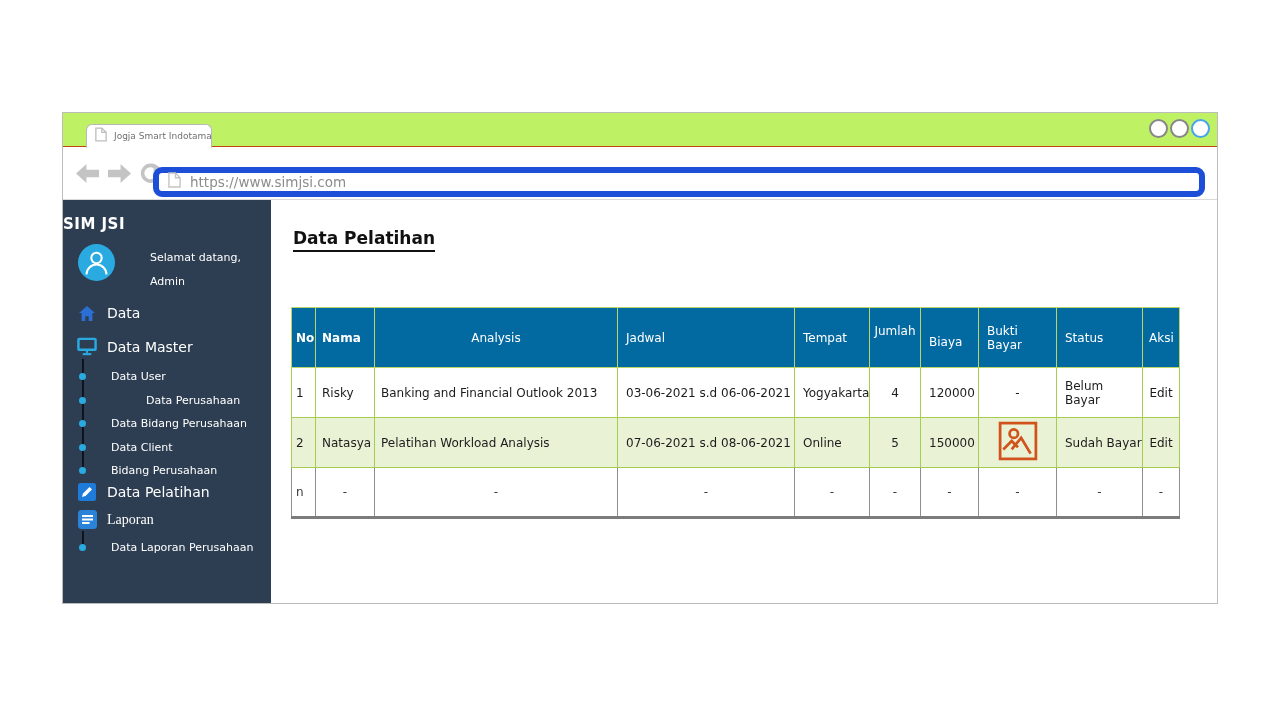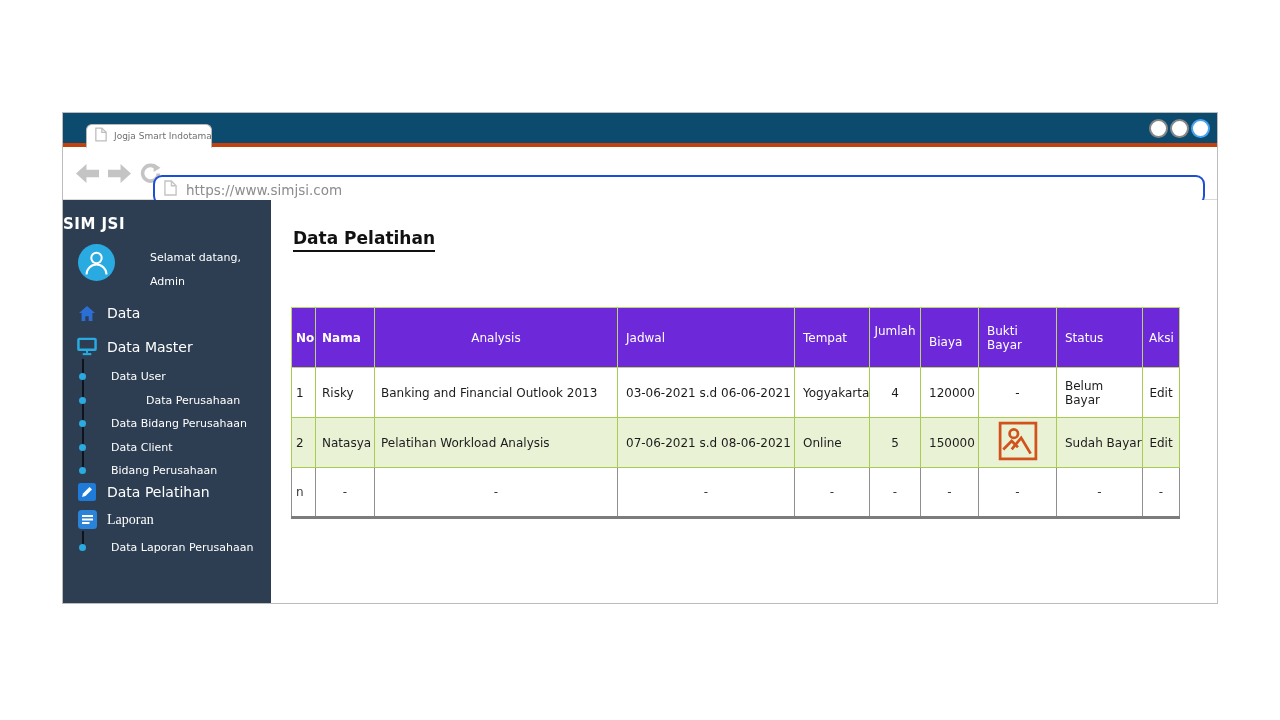--- a/index.html
+++ b/index.html
@@ -1,31 +1,31 @@
 <!DOCTYPE html>
 <html><head>
 <meta charset="utf-8">
 <style>
   * { margin:0; padding:0; box-sizing:border-box; }
   html,body { width:1280px; height:720px; background:#ffffff; font-family:"DejaVu Sans","Liberation Sans",sans-serif; overflow:hidden; }
 
   .window { position:absolute; left:62px; top:112px; width:1156px; height:492px; background:#fff; border:1px solid #bcbcbc; display:flex; flex-direction:column; }
 
   
-  .tabbar { position:relative; height:34px; border-bottom:4px solid #c2410c; background:#0c4a6e; flex:0 0 auto; }
+  .tabbar { position:relative; height:34px; border-bottom:1px solid #c2410c; background:#bef264; flex:0 0 auto; }
   .tab { position:absolute; left:23px; top:11px; width:126px; height:24px; background:#fff; border:1px solid #b8b8b8; border-bottom:1px solid #fff; border-radius:6px 6px 0 0; display:flex; align-items:center; gap:7px; padding:0 8px; z-index:3; }
   .tab-label { font-size:9px; color:#6f6f6f; white-space:nowrap; }
   .win-controls { position:absolute; right:7px; top:6px; display:flex; gap:2px; }
   .wc { width:19px; height:19px; border-radius:50%; border:2px solid #878787; background:#fff; }
   .wc.blue { border-color:#47a3ee; }
 
   
   .navbar { position:relative; height:53px; border-bottom:1px solid #dadada; background:#fff; flex:0 0 auto; }
   .nav-ico { position:absolute; top:17px; cursor:pointer; }
-  .urlbar { position:absolute; left:90px; right:12px; top:28px; height:30px; border:2px solid #1d4ed8; border-radius:9px; display:flex; align-items:center; gap:9px; padding:0 9px; background:#fff; }
+  .urlbar { position:absolute; left:90px; right:12px; top:20px; height:30px; border:6px solid #1d4ed8; border-radius:9px; display:flex; align-items:center; gap:9px; padding:0 9px; background:#fff; }
   .url-text { font-size:13.5px; color:#8c8c8c; }
 
   
   .page { flex:1; display:flex; min-height:0; }
 
   
   .sidebar { position:relative; width:208px; background:#2d3e52; flex:0 0 auto; color:#fff; }
   .brand { position:absolute; top:15px; left:0; width:100%; text-align:left; font-size:15px; font-weight:bold; letter-spacing:.5px; }
   .avatar { position:absolute; left:15px; top:44px; width:37px; height:37px; border-radius:50%; background:#29abe2; display:flex; align-items:center; justify-content:center; }
   .welcome1 { position:absolute; left:87px; top:51px; font-size:11px; }
@@ -37,21 +37,21 @@
   .sline { position:absolute; left:19px; width:2px; background:#0d141d; z-index:1; }
   .icon-box { width:20px; display:flex; justify-content:center; }
 
   
   .main { position:relative; flex:1; background:#fff; }
   .page-title { position:absolute; left:22px; top:28px; font-size:17px; font-weight:bold; color:#111; border-bottom:2px solid #111; padding-bottom:2px; }
 
   table.dt { position:absolute; left:20px; top:107px; width:888px; border-collapse:collapse; table-layout:fixed; font-size:12px; color:#1c1c1c; }
   .dt thead tr { height:60px; }
   .dt tbody tr { height:50px; }
-  .dt th { background:#6d28d9; color:#fff; font-weight:normal; border:1px solid #b9d568; text-align:left; padding-left:8px; }
+  .dt th { background:#0369a1; color:#fff; font-weight:normal; border:1px solid #b9d568; text-align:left; padding-left:8px; }
   .dt th.b { font-weight:bold; }
   .dt th.ctr, .dt td.ctr { text-align:center; padding-left:0; }
   .dt th.pl4, .dt td.pl4 { padding-left:4px; }
   .dt th.pl6, .dt td.pl6 { padding-left:6px; }
   .dt th .up { position:relative; top:-7px; }
   .dt th .dn { position:relative; top:4px; }
   .dt td { border:1px solid #a6cd4f; background:#fff; text-align:left; padding-left:8px; }
   .dt tr.alt td { background:#eaf2d6; }
   .dt tr.ghost td { border:1px solid #8f8f8f; border-bottom:3px solid #7c7c7c; background:#fff; color:#3a3a3a; }
   .edit-link { cursor:pointer; }

